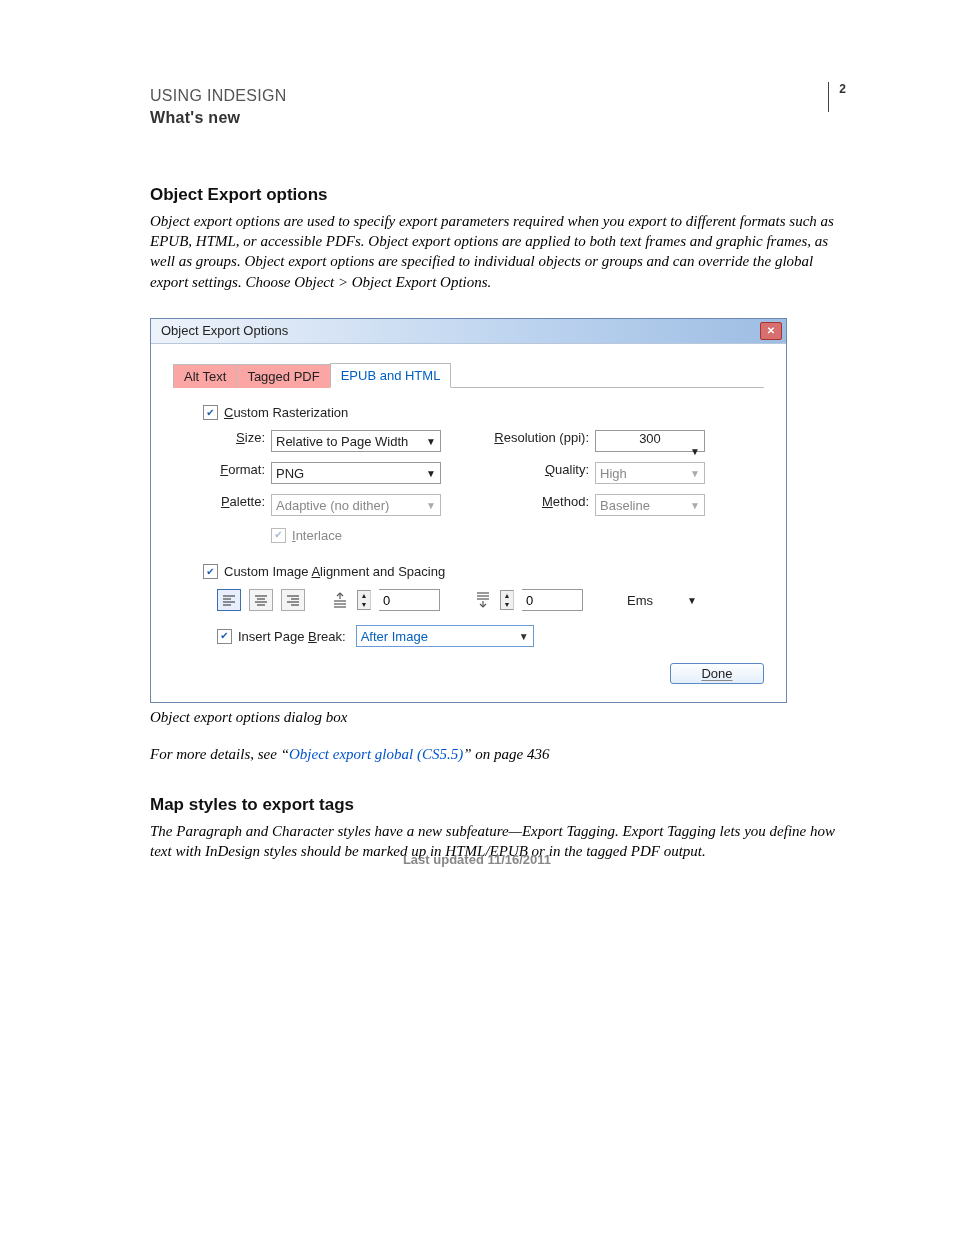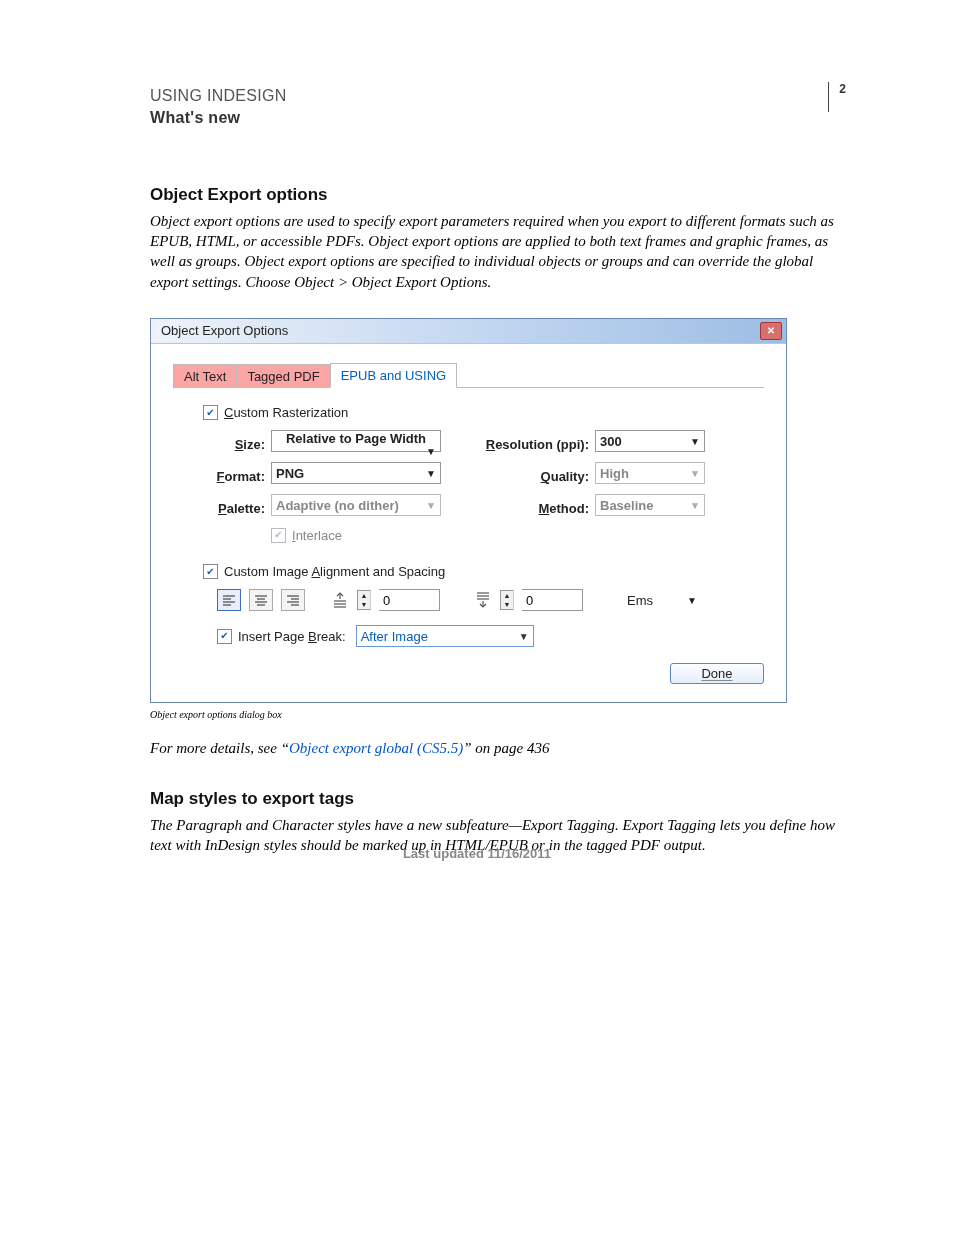--- a/index.html
+++ b/index.html
@@ -51,21 +51,21 @@
   h3.sec.tight { margin-top: 30px; }
   p.body {
     font-size: 15px;
     line-height: 1.35;
     margin: 0 0 4px 0;
     font-style: italic;
   }
   a.xref { color: #0055cc; text-decoration: none; }
   .figcap {
     font-style: italic;
-    font-size: 10px;
+    font-size: 15px;
     margin: 6px 0 18px 0;
   }
   .footer {
     position: absolute;
     bottom: 58px;
     left: 0;
     width: 954px;
     text-align: center;
     font-family: "Myriad Pro", Arial, sans-serif;
     font-size: 13px;
@@ -126,23 +126,22 @@
   .chk {
     display:inline-flex; align-items:center; gap:6px;
   }
   .chkbox {
     width:13px; height:13px; border:1px solid #888;
     background:#fff; display:inline-flex; align-items:center; justify-content:center;
     font-size:10px; color:#1b5fb3; line-height:1;
   }
   .chkbox.disabled { border-color:#bbb; color:#a7bcd6; }
   .row {
-    display:flex; align-items:flex-end;
+    display:flex; align-items:flex-start;
     margin: 10px 0 0 30px;
-    font-weight: bold;
   }
   .lbl-l {
     width: 62px;
     text-align: right;
     margin-right: 6px;
   }
   .combo {
     border:1px solid #999; height:20px; padding:0 4px;
     display:inline-flex; align-items:center; justify-content:space-between;
     background:#fff;
@@ -220,38 +219,38 @@
   <div class="dialog">
     <div class="dlg-titlebar">
       <span class="dlg-title">Object Export Options</span>
       <span class="dlg-close">✕</span>
     </div>
     <div class="dlg-body clearfix">
 
       <div class="tabs">
         <div class="tab">Alt Text</div>
         <div class="tab">Tagged PDF</div>
-        <div class="tab sel">EPUB and USING</div>
+        <div class="tab sel">EPUB and HTML</div>
       </div>
 
       <div style="margin-left:30px;">
         <label class="chk">
           <span class="chkbox">✔</span>
           <span><span class="u">C</span><span>ustom Rasterization</span></span>
         </label>
       </div>
 
       <div class="row">
         <span class="lbl-l"><span class="u">S</span><span>ize:</span></span>
-        <span class="combo" style="width:160px;flex-direction:column;">
+        <span class="combo" style="width:160px;">
           <span>Relative to Page Width</span>
             <span class="caret">▼</span>
         </span>
         <span class="lbl-r"><span class="u">R</span><span>esolution (ppi):</span></span>
-        <span class="combo" style="width:100px;">
+        <span class="combo" style="width:100px;flex-direction:column;">
           <span>300</span>
             <span class="caret">▼</span>
         </span>
       </div>
 
       <div class="row">
         <span class="lbl-l"><span class="u">F</span><span>ormat:</span></span>
         <span class="combo" style="width:160px;">
           <span>PNG</span>
             <span class="caret">▼</span>

